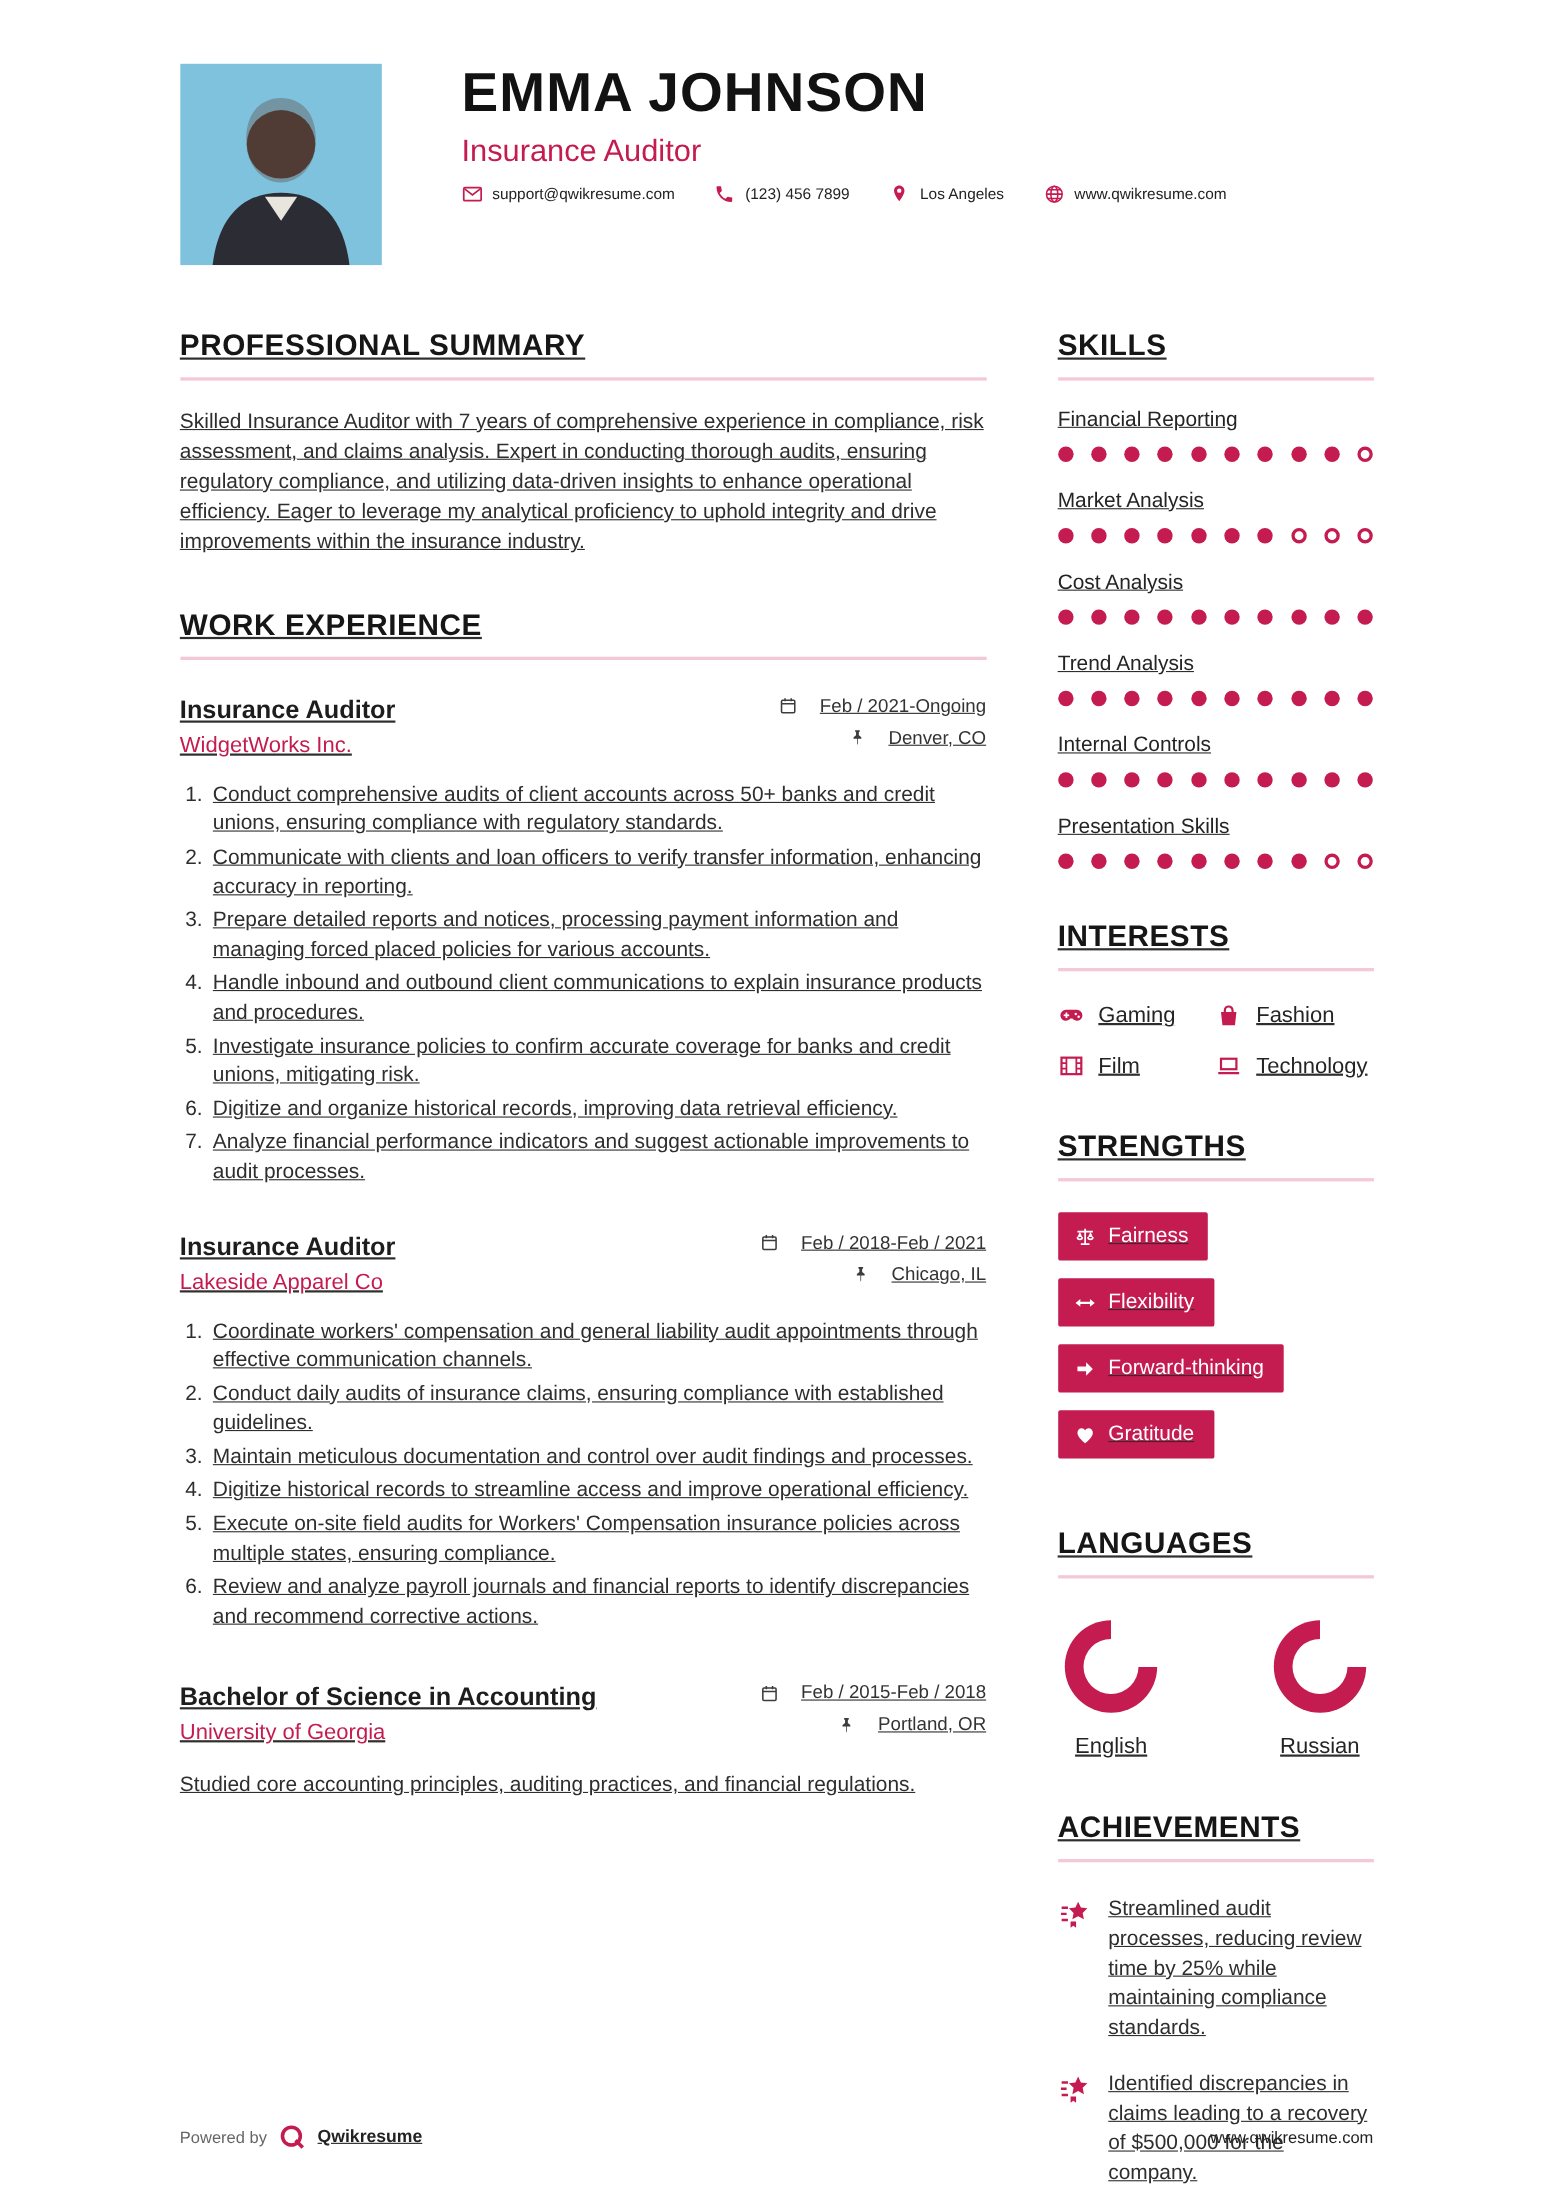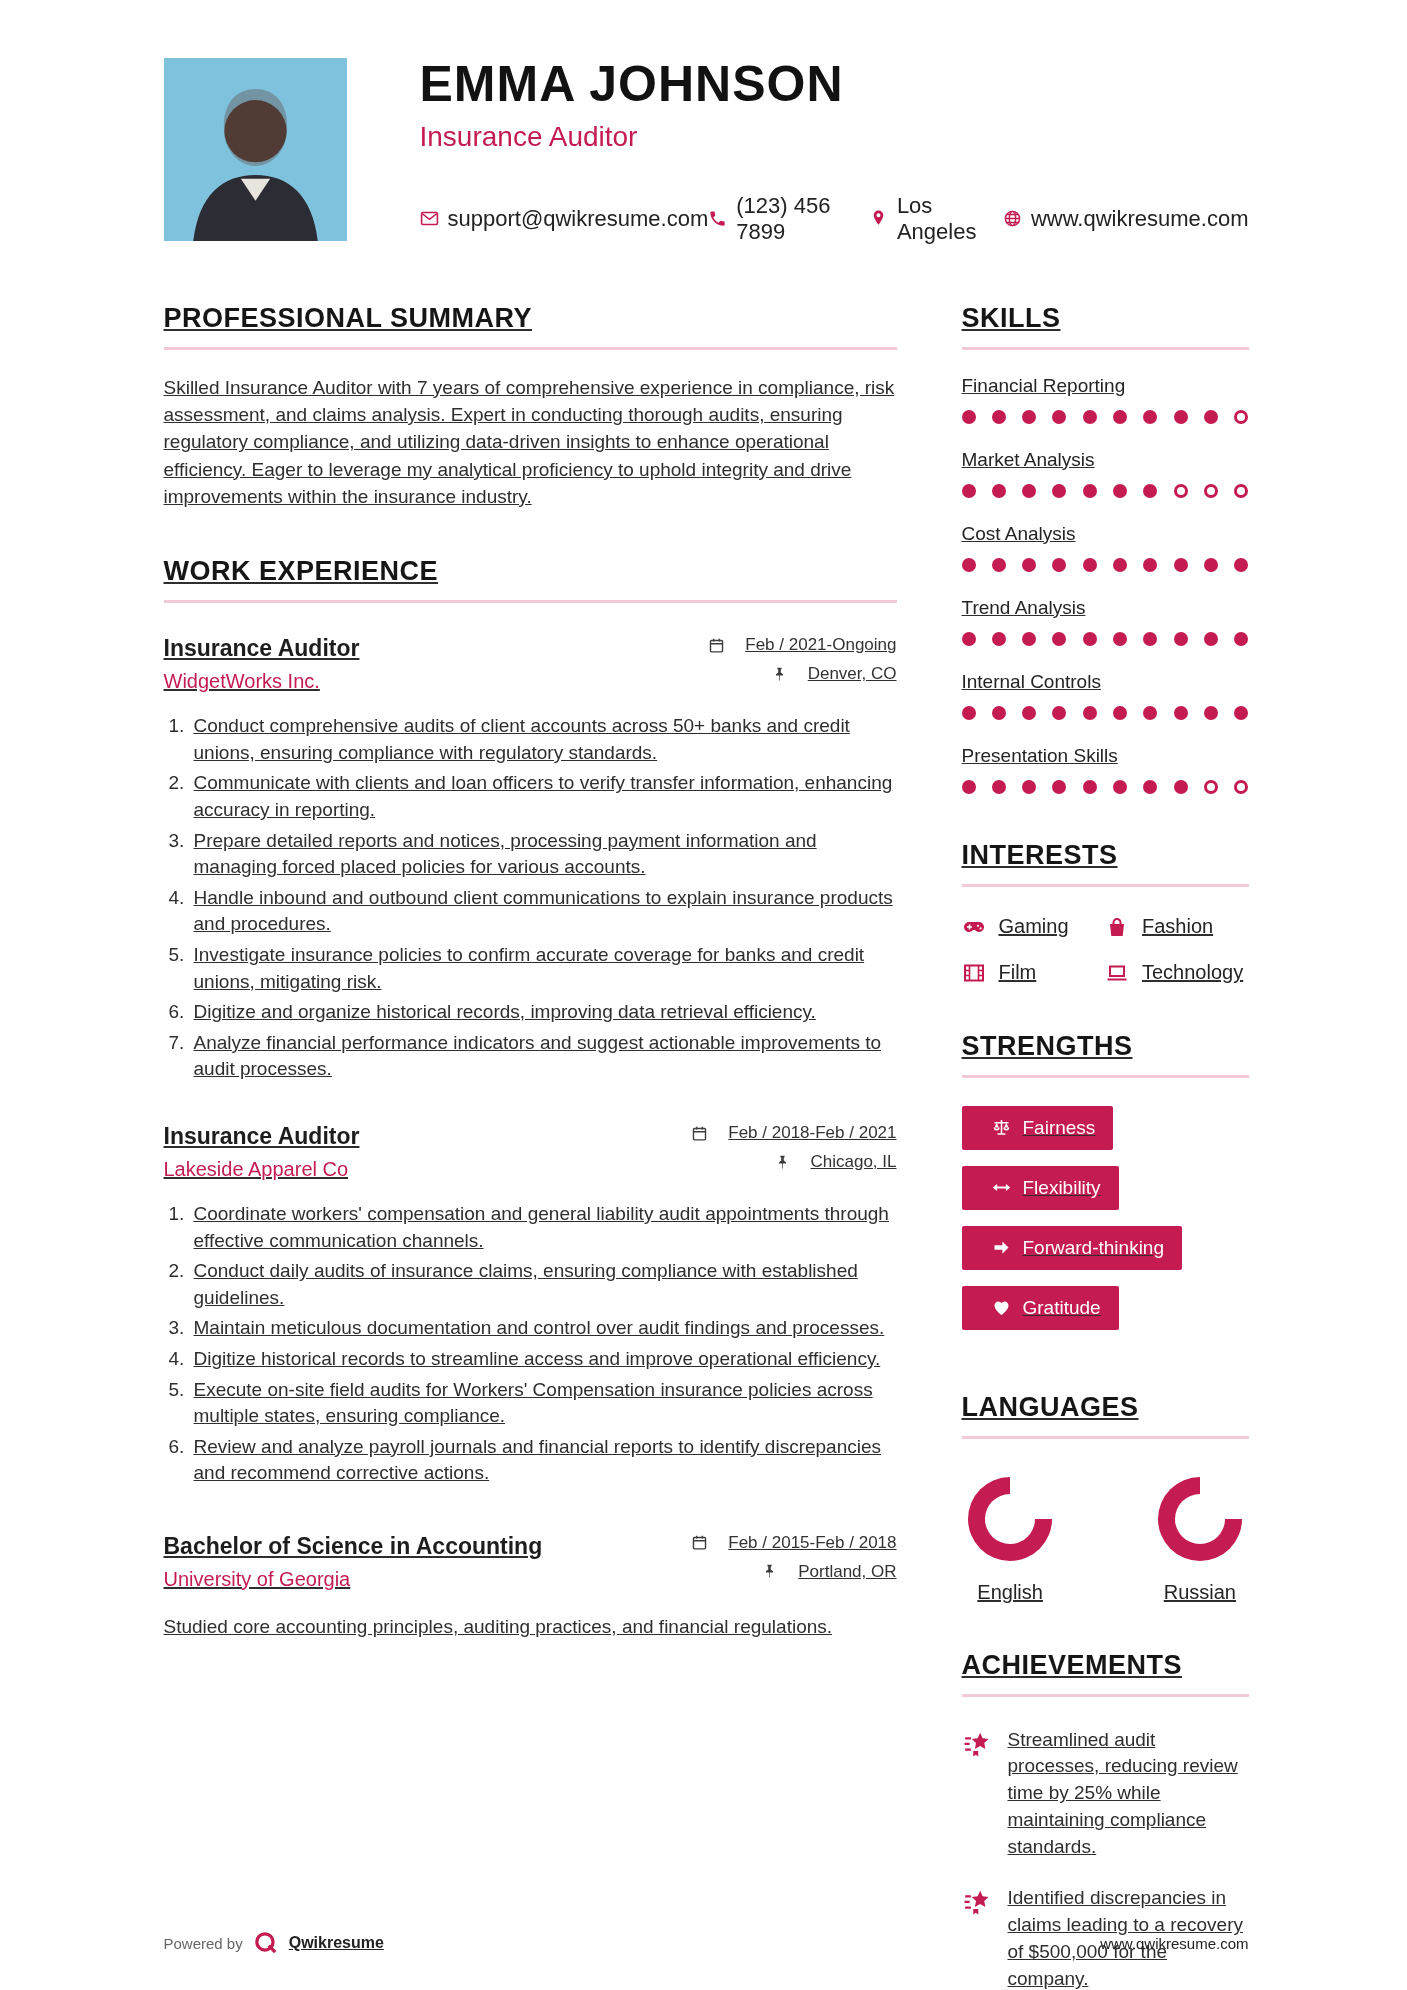--- a/index.html
+++ b/index.html
@@ -11,21 +11,21 @@
   *{box-sizing:border-box;}
   body{margin:0;background:#ffffff;font-family:"Liberation Sans", sans-serif;color:var(--text);}
   .page{width:1200px;height:1990px;background:#ffffff;position:relative;overflow:hidden;margin:0 auto;}
 
   
   .header{display:flex;align-items:flex-start;gap:73px;padding:58px 55px 0 60px;}
   .photo{width:183px;height:183px;background:var(--photo-bg);flex:none;overflow:hidden;}
   .photo svg{display:block;width:100%;height:100%;}
   .person-name{font-size:50px;font-weight:700;letter-spacing:1px;color:#121212;margin:0;line-height:1.05;}
   .person-title{font-size:28px;color:var(--accent);margin-top:10px;}
-  .contact-row{display:flex;align-items:center;margin-top:40px;font-size:22px;color:#222;}
+  .contact-row{display:flex;align-items:center;gap:36px;margin-top:14px;font-size:14px;color:#222;}
   .contact-item{display:flex;align-items:center;gap:9px;}
   .contact-item .ic{color:var(--accent);width:19px;height:19px;flex:none;display:inline-flex;}
   .ic svg{width:100%;height:100%;display:block;}
 
   
   .columns{display:flex;gap:65px;padding:0 55px 0 60px;margin-top:58px;text-decoration:underline;}
   .col-left{width:733px;flex:none;}
   .col-right{flex:1;min-width:0;}
 
   section{margin-bottom:46px;}
@@ -54,21 +54,21 @@
   .dot.filled{background:var(--accent);}
   .dot.open{border:3px solid var(--accent);background:transparent;}
 
   
   .interests-grid{display:grid;grid-template-columns:1fr 1fr;row-gap:22px;margin-top:28px;}
   .interest{display:flex;align-items:center;gap:13px;font-size:20px;color:#242424;}
   .interest .ic{width:24px;height:24px;color:var(--accent);flex:none;}
 
   
   .strengths{margin-top:28px;display:flex;flex-wrap:wrap;}
-  .badge{display:inline-flex;align-items:center;gap:11px;background:var(--accent);color:#fff;font-size:19px;padding:11px 18px 11px 29px;margin:0 16px 16px 0;border-radius:2px;}
+  .badge{display:inline-flex;align-items:center;gap:11px;background:var(--accent);color:#fff;font-size:19px;padding:11px 18px 11px 14px;margin:0 16px 16px 0;border-radius:2px;}
   .badge .ic{width:21px;height:21px;color:#fff;flex:none;}
 
   
   .langs{display:flex;justify-content:space-between;margin-top:38px;padding:0 4px;}
   .lang{display:flex;flex-direction:column;align-items:center;width:32%;}
   .donut{width:84px;height:84px;border-radius:50%;position:relative;}
   .donut::after{content:"";position:absolute;inset:17px;background:#fff;border-radius:50%;}
   .lang-label{font-size:20px;color:#242424;margin-top:20px;}
 
   

